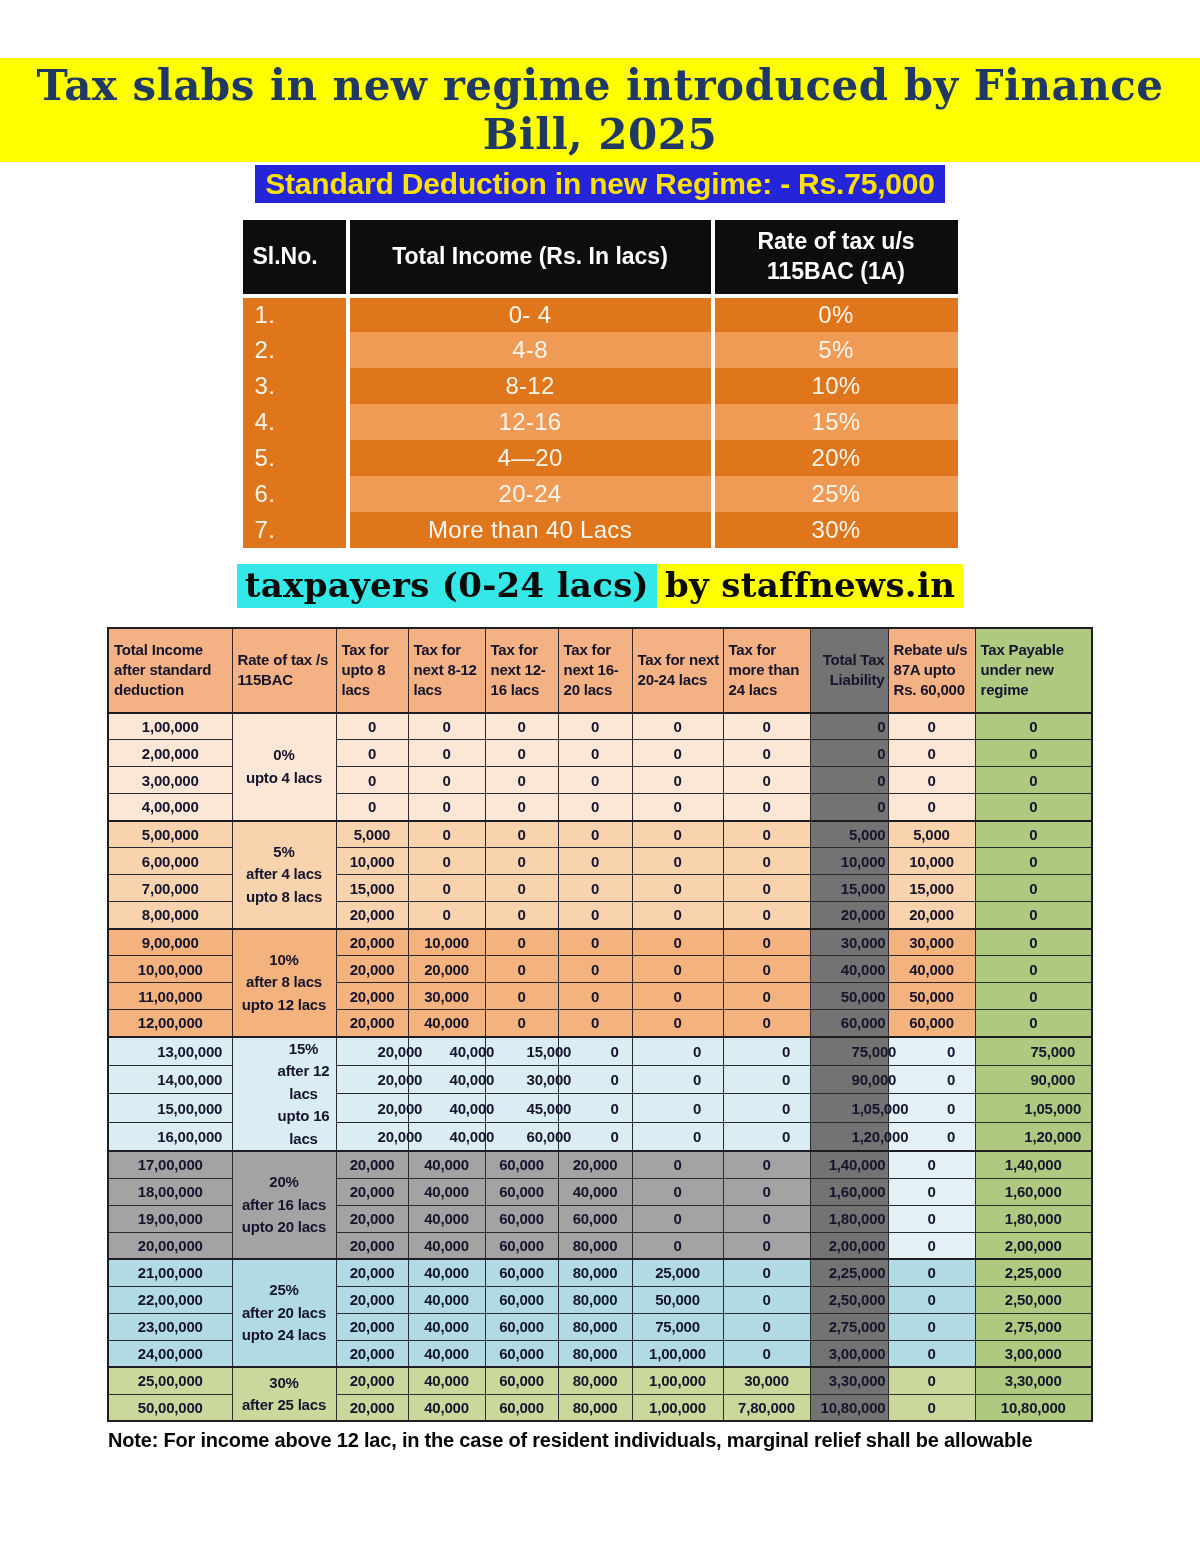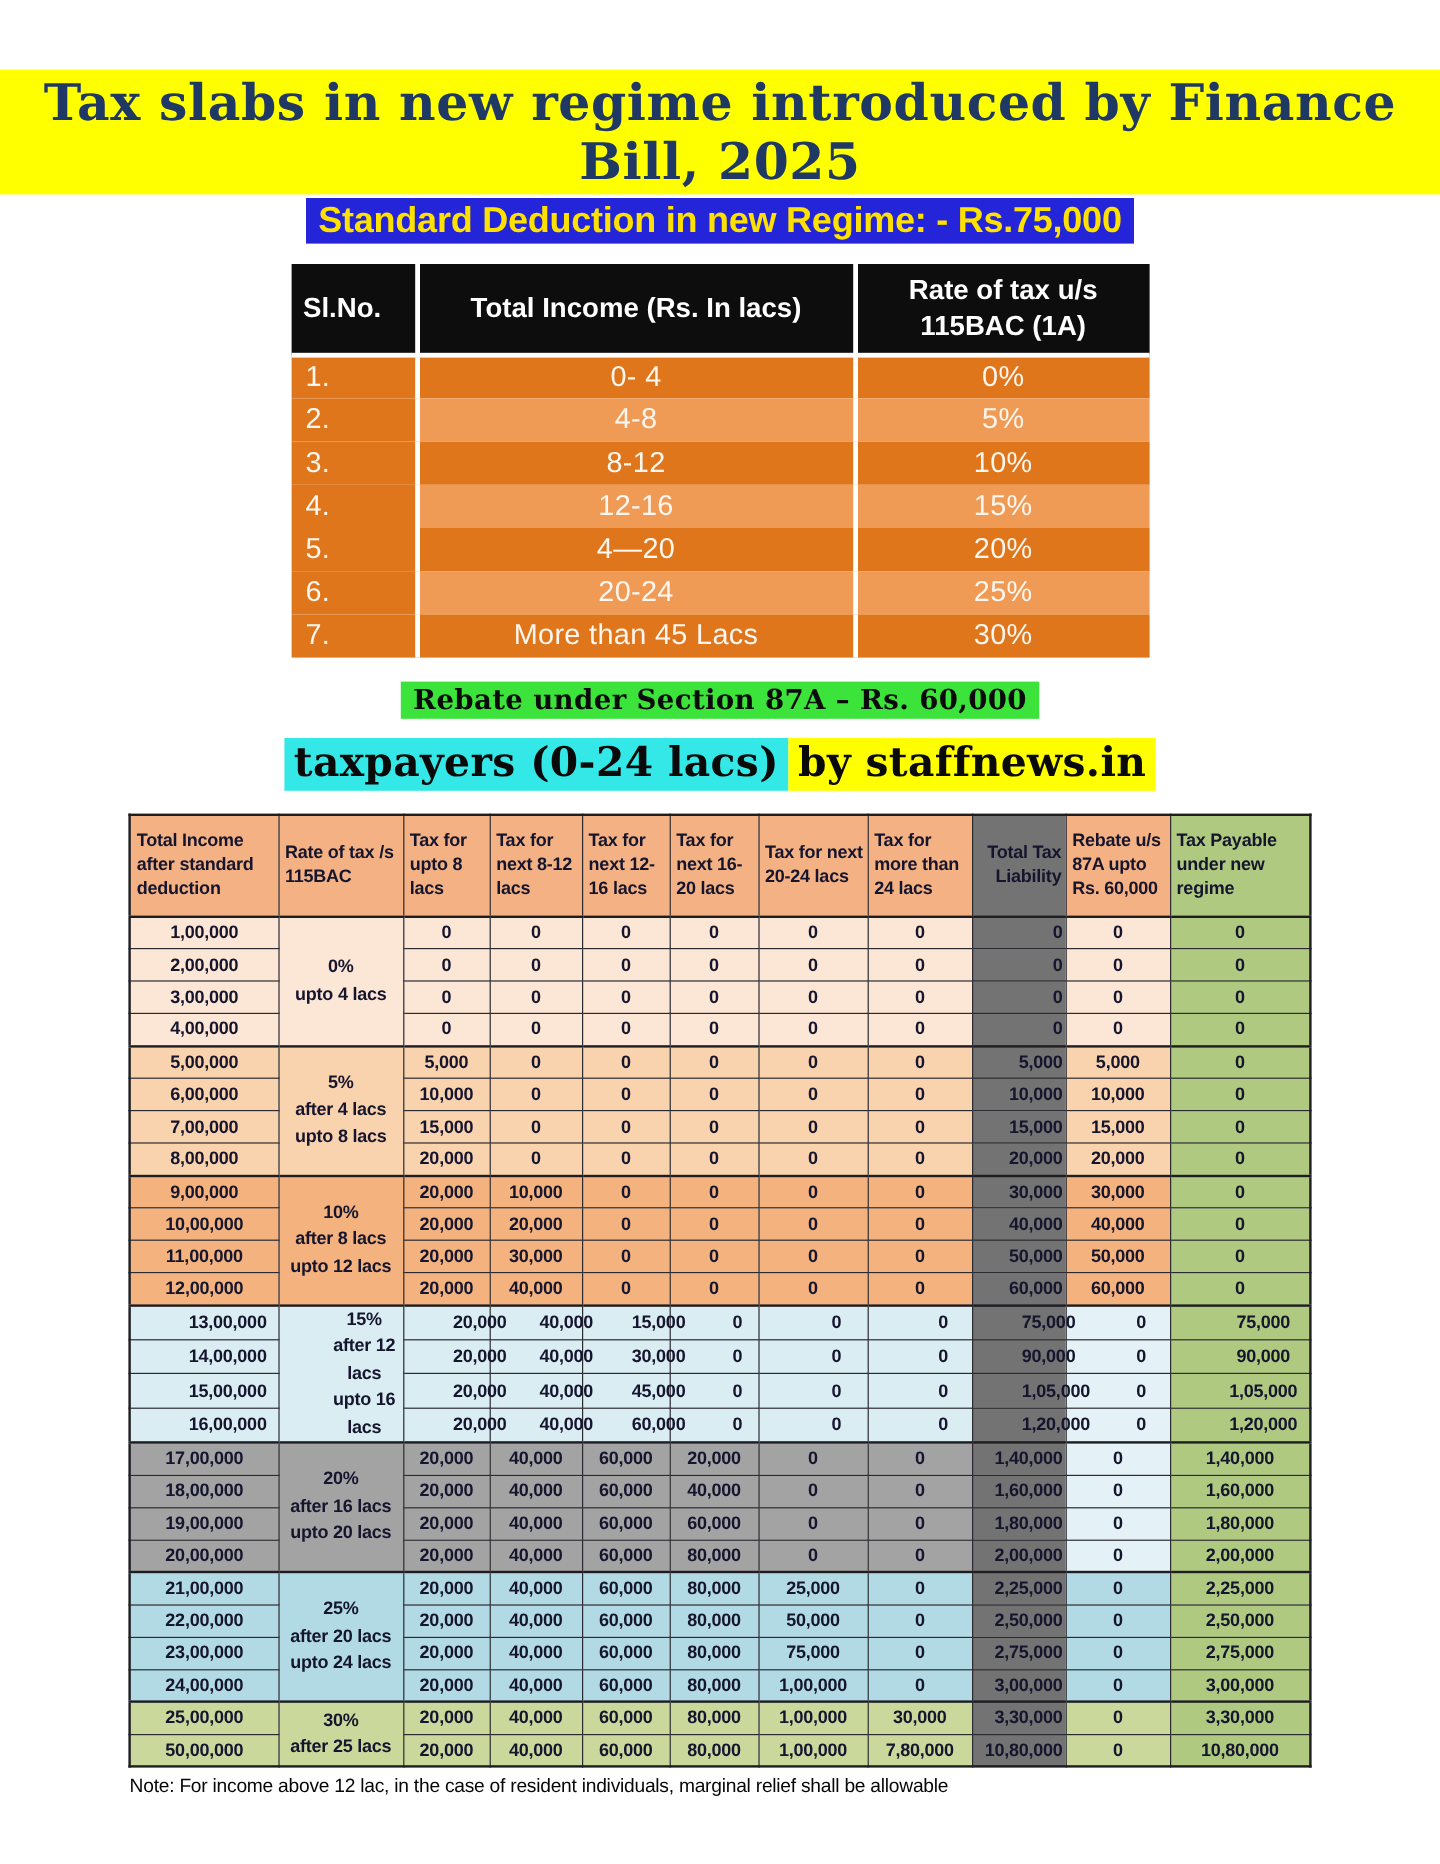--- a/index.html
+++ b/index.html
@@ -76,21 +76,21 @@
   .g0 td { background: #fce6d5; } .g1 td { background: #f9d2ae; }
   .g2 td { background: #f4b27e; } .g3 td { background: #daedf2; padding-left: 41px; }
   .g4 td { background: #a3a3a3; } .g5 td { background: #b2dae5; }
   .g6 td { background: #cad89c; }
   .calc td.c-total, .calc th.c-total { background: #737373; text-align: right; }
   .calc td.c-pay,   .calc th.c-pay   { background: #afc981; }
   .g3 td.c-rebate, .g4 td.c-rebate { background: #e4f1f6; }
   .calc tr.gtop td { border-top: 2px solid #1d1d22; }
   
   .note {
-    width: 984px; margin: 7px auto 0; font-size: 16px; font-weight: normal;
+    width: 984px; margin: 7px auto 0; font-size: 20px; font-weight: bold;
     color: #060606; letter-spacing: -0.2px;
   }
 </style>
 </head>
 <body>
 
 <div class="page">
 
   <div class="center">
     <span class="t1">Tax slabs in new regime introduced by Finance Bill, 2025</span>
@@ -140,29 +140,26 @@
           <td class="s-income">4—20</td>
           <td class="s-rate">20%</td>
         </tr>
         <tr class="light">
           <td class="s-sl">6.</td>
           <td class="s-income">20-24</td>
           <td class="s-rate">25%</td>
         </tr>
         <tr class="dark">
           <td class="s-sl">7.</td>
-          <td class="s-income">More than 45 Lacs</td>
+          <td class="s-income">More than 40 Lacs</td>
           <td class="s-rate">30%</td>
         </tr>
       </tbody>
   </table>
 
-  <div class="rebwrap">
-    <span class="reb">Rebate under Section 87A – Rs. 60,000</span>
-  </div>
 
   <div class="t2wrap">
     <div>
       <span class="t2cyan">taxpayers (0-24 lacs)</span><span class="t2yellow">by staffnews.in</span>
     </div>
   </div>
 
   <table class="calc">
     <colgroup>
       <col class="k1">

